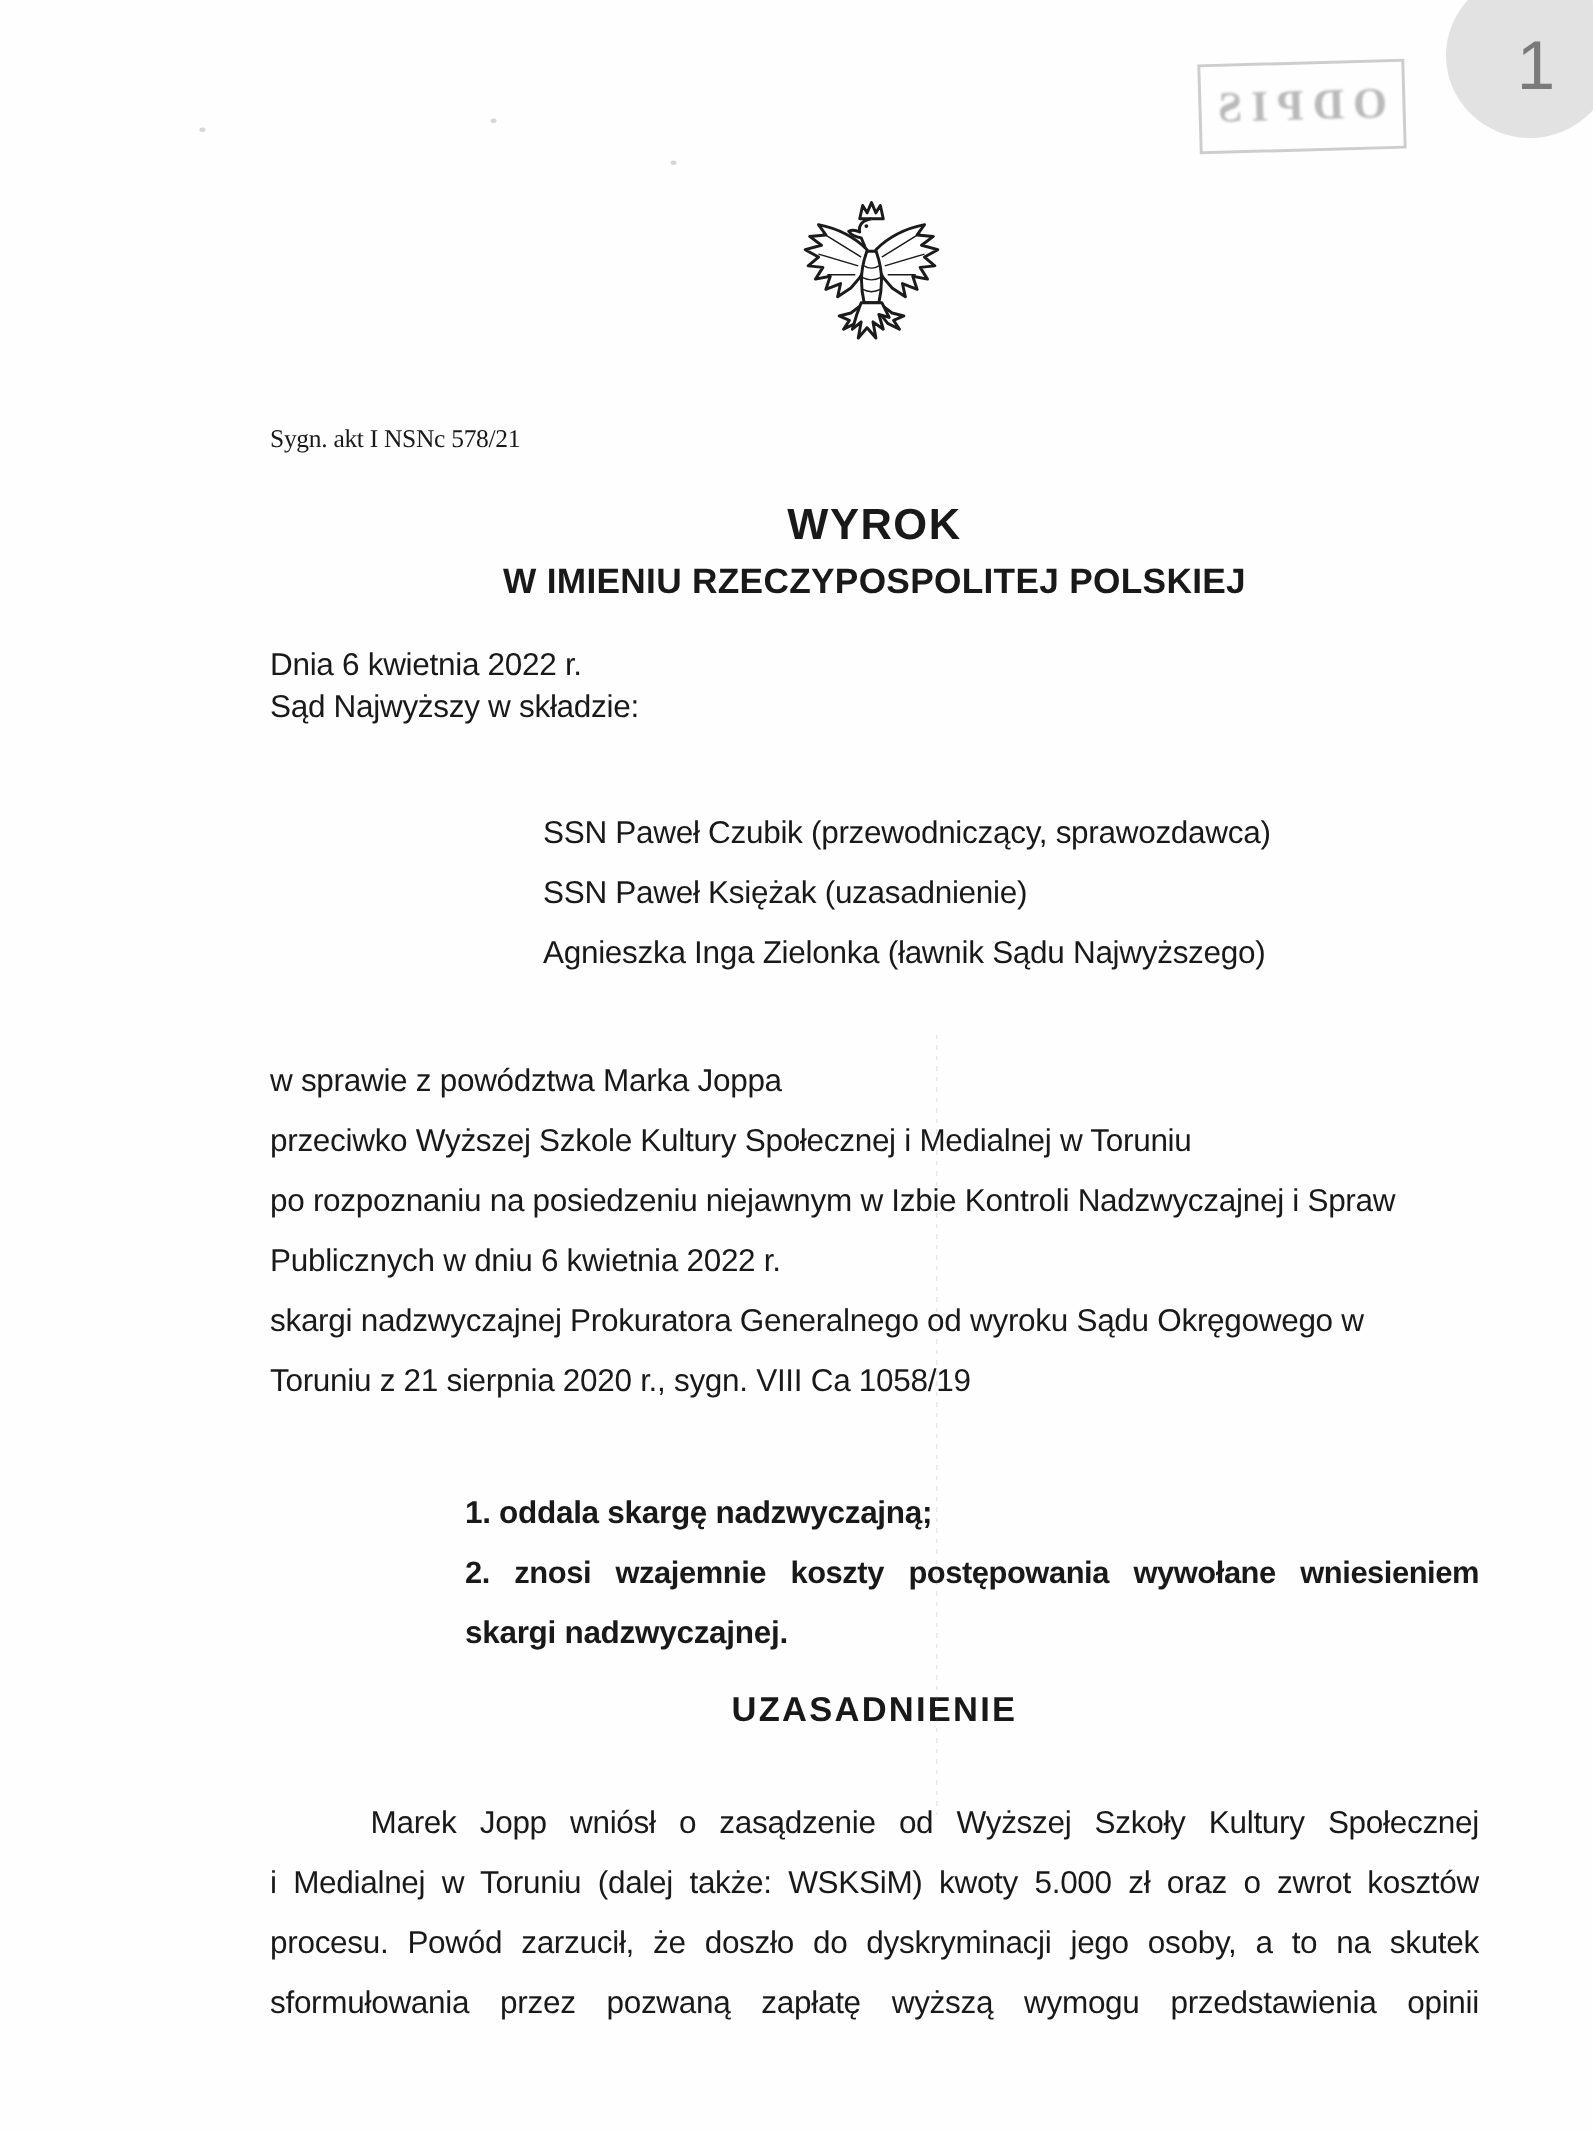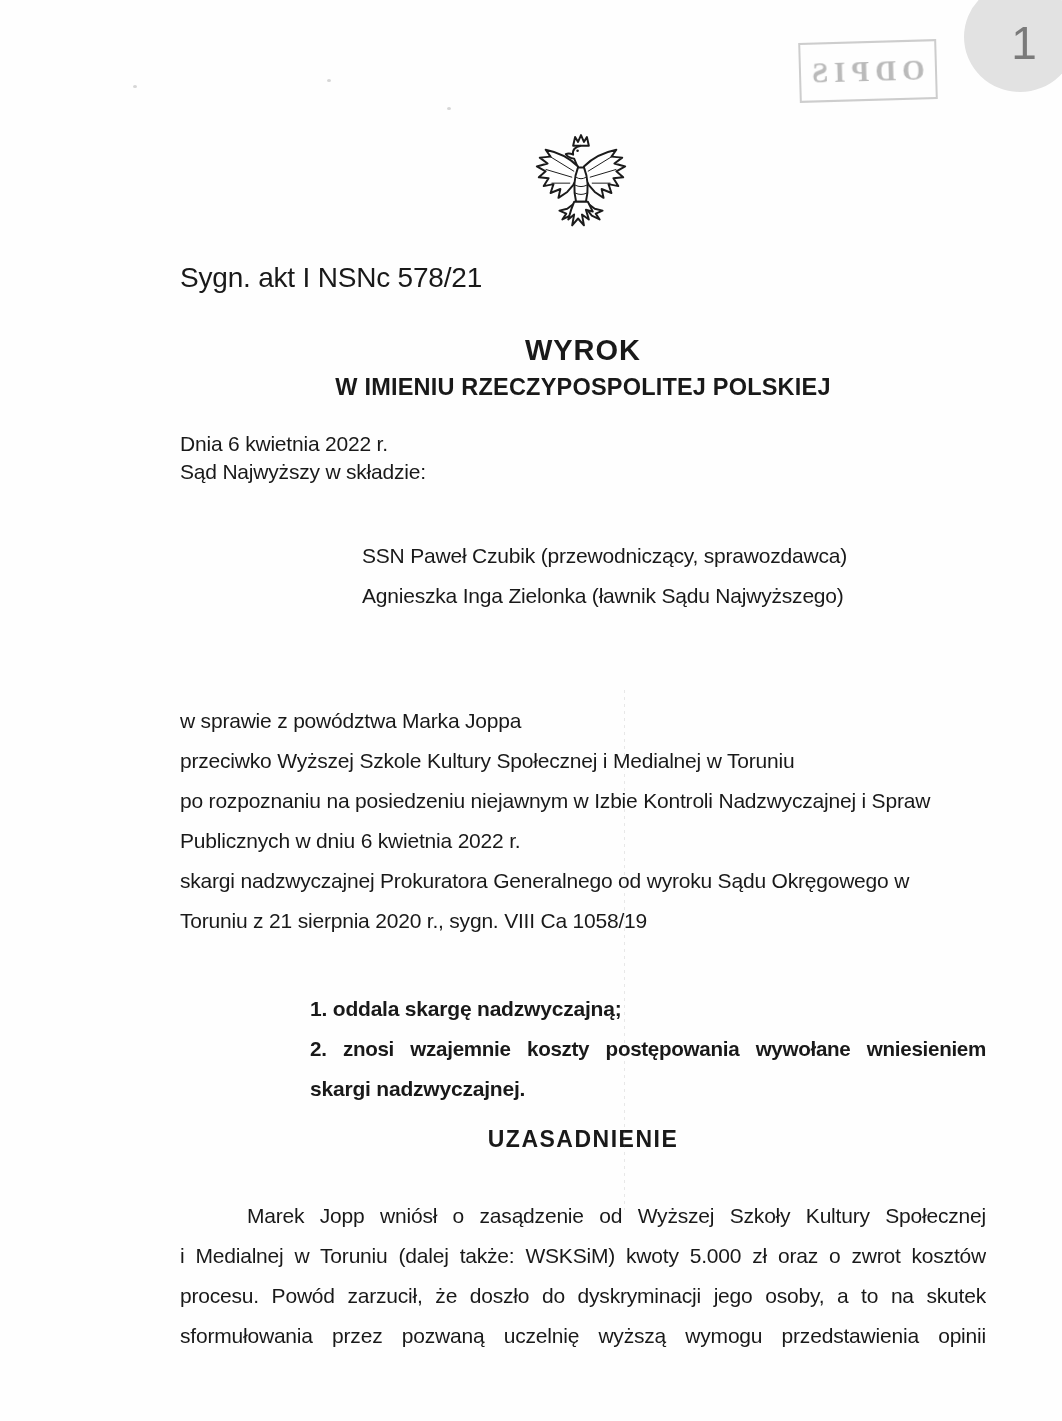--- a/index.html
+++ b/index.html
@@ -40,21 +40,21 @@
     transform:scaleX(-1);
     font-family:"Liberation Serif","DejaVu Serif",serif;
     font-weight:700;font-size:29px;letter-spacing:6px;
     color:rgba(118,118,118,0.5);
     filter:blur(0.6px);
     padding-left:6px;
   }
 
   .emblem{left:527px;top:128px;width:108px;height:126px;}
 
-  .case-number{top:258px;font-size:28px;}
+  .case-number{top:273px;font-size:17px;font-family:Liberation Serif, serif;}
   .title{top:333px;text-align:center;font-size:29px;letter-spacing:1px;line-height:34px;}
   .subtitle{top:373px;text-align:center;font-size:23.5px;letter-spacing:0.2px;line-height:28px;}
   .date-line{top:424px;text-align:left;}
   .court-intro{top:452px;}
 
   .panel{left:362px;top:536px;}
   .case-desc{left:180px;top:701px;}
   .ruling{left:310px;top:989px;width:676px;}
   .ruling .stretch{
     white-space:normal;text-align:justify;text-align-last:justify;
@@ -119,20 +119,21 @@
   <div class="abs txt case-number col">Sygn. akt I NSNc 578/21</div>
 
   <div class="abs txt bold title col">WYROK</div>
   <div class="abs txt bold subtitle col">W IMIENIU RZECZYPOSPOLITEJ POLSKIEJ</div>
 
   <div class="abs txt date-line col">Dnia 6 kwietnia 2022 r.</div>
   <div class="abs txt court-intro col">Sąd Najwyższy w składzie:</div>
 
   <div class="abs txt panel">
     <div>SSN Paweł Czubik (przewodniczący, sprawozdawca)</div>
+    <div>SSN Paweł Księżak (uzasadnienie)</div>
     <div>Agnieszka Inga Zielonka (ławnik Sądu Najwyższego)</div>
   </div>
 
   <div class="abs txt case-desc">
     <div>w sprawie z powództwa Marka Joppa</div>
     <div>przeciwko Wyższej Szkole Kultury Społecznej i Medialnej w Toruniu</div>
     <div>po rozpoznaniu na posiedzeniu niejawnym w Izbie Kontroli Nadzwyczajnej i Spraw</div>
     <div>Publicznych w dniu 6 kwietnia 2022 r.</div>
     <div>skargi nadzwyczajnej Prokuratora Generalnego od wyroku Sądu Okręgowego w</div>
     <div>Toruniu z 21 sierpnia 2020 r., sygn. VIII Ca 1058/19</div>
@@ -143,21 +144,21 @@
     <div class="stretch">2. znosi wzajemnie koszty postępowania wywołane wniesieniem</div>
     <div>skargi nadzwyczajnej.</div>
   </div>
 
   <div class="abs txt bold uza-heading col">UZASADNIENIE</div>
 
   <div class="abs txt paragraph">
     <div class="pline indent">Marek Jopp wniósł o zasądzenie od Wyższej Szkoły Kultury Społecznej</div>
     <div class="pline">i Medialnej w Toruniu (dalej także: WSKSiM) kwoty 5.000 zł oraz o zwrot kosztów</div>
     <div class="pline">procesu. Powód zarzucił, że doszło do dyskryminacji jego osoby, a to na skutek</div>
-    <div class="pline">sformułowania przez pozwaną uczelnię wyższą wymogu przedstawienia opinii</div>
+    <div class="pline">sformułowania przez pozwaną zapłatę wyższą wymogu przedstawienia opinii</div>
   </div>
 
   <div class="abs scan-vline"></div>
   <div class="abs speck" style="left:133px;top:85px;"></div>
   <div class="abs speck" style="left:327px;top:79px;"></div>
   <div class="abs speck" style="left:447px;top:107px;"></div>
 
 </div>
 
 </body></html>

